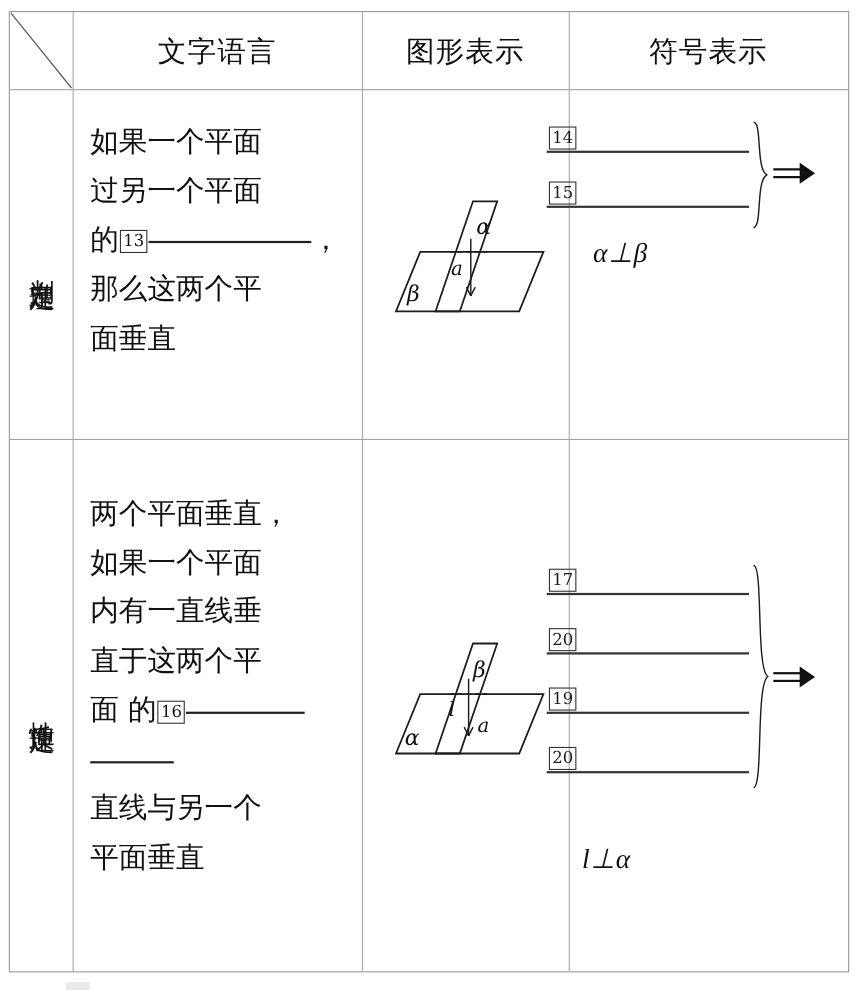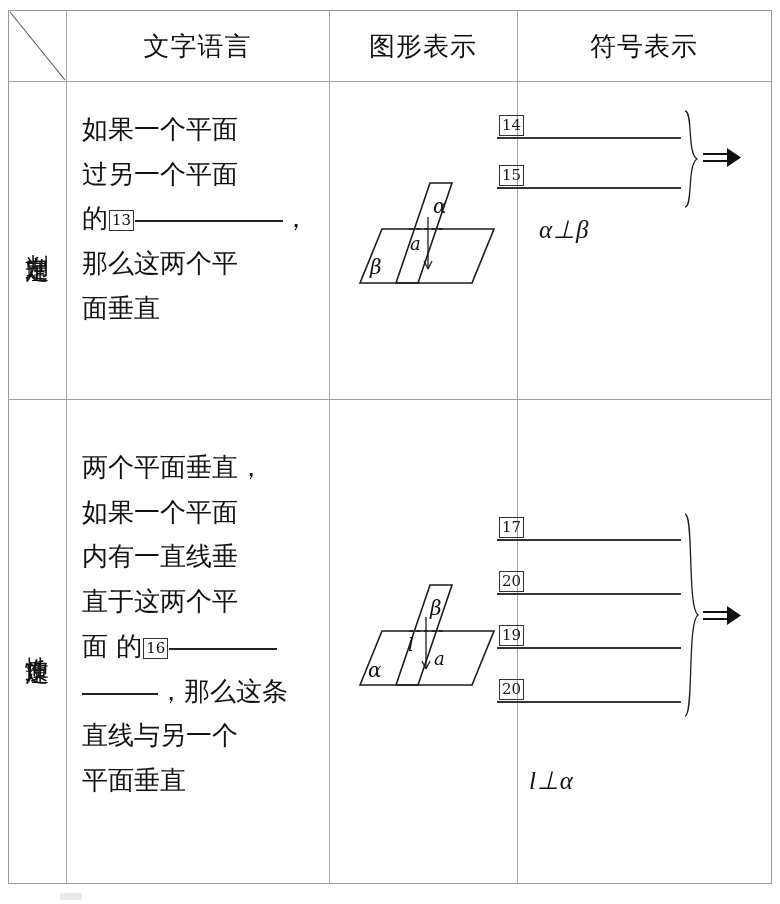--- a/index.html
+++ b/index.html
@@ -324,21 +324,21 @@
     <div class="rowlabel r2">
       <span class="vtext">性质定理</span>
     </div>
 
     <div class="textcell r2">
       <span class="tline">两个平面垂直，</span>
       <span class="tline justify">如果一个平面</span>
       <span class="tline justify">内有一直线垂</span>
       <span class="tline justify">直于这两个平</span>
       <span class="tline"><span>面 的</span><span class="blanknum">16</span><span class="ul w-mid"></span></span>
-      <span class="tline"><span class="ul w-short"></span><span>，那么这条</span></span>
+      <span class="tline"><span class="ul w-short"></span></span>
       <span class="tline justify">直线与另一个</span>
       <span class="tline">平面垂直</span>
     </div>
 
     <div class="diagcell r2">
       <svg width="178" height="150" viewBox="0 0 178 150">
 
         <polygon class="st" points="26,118 48,64 160,64 138,118"></polygon>
 
         <polygon class="st" points="62,118 96,18 118,18 84,118"></polygon>

